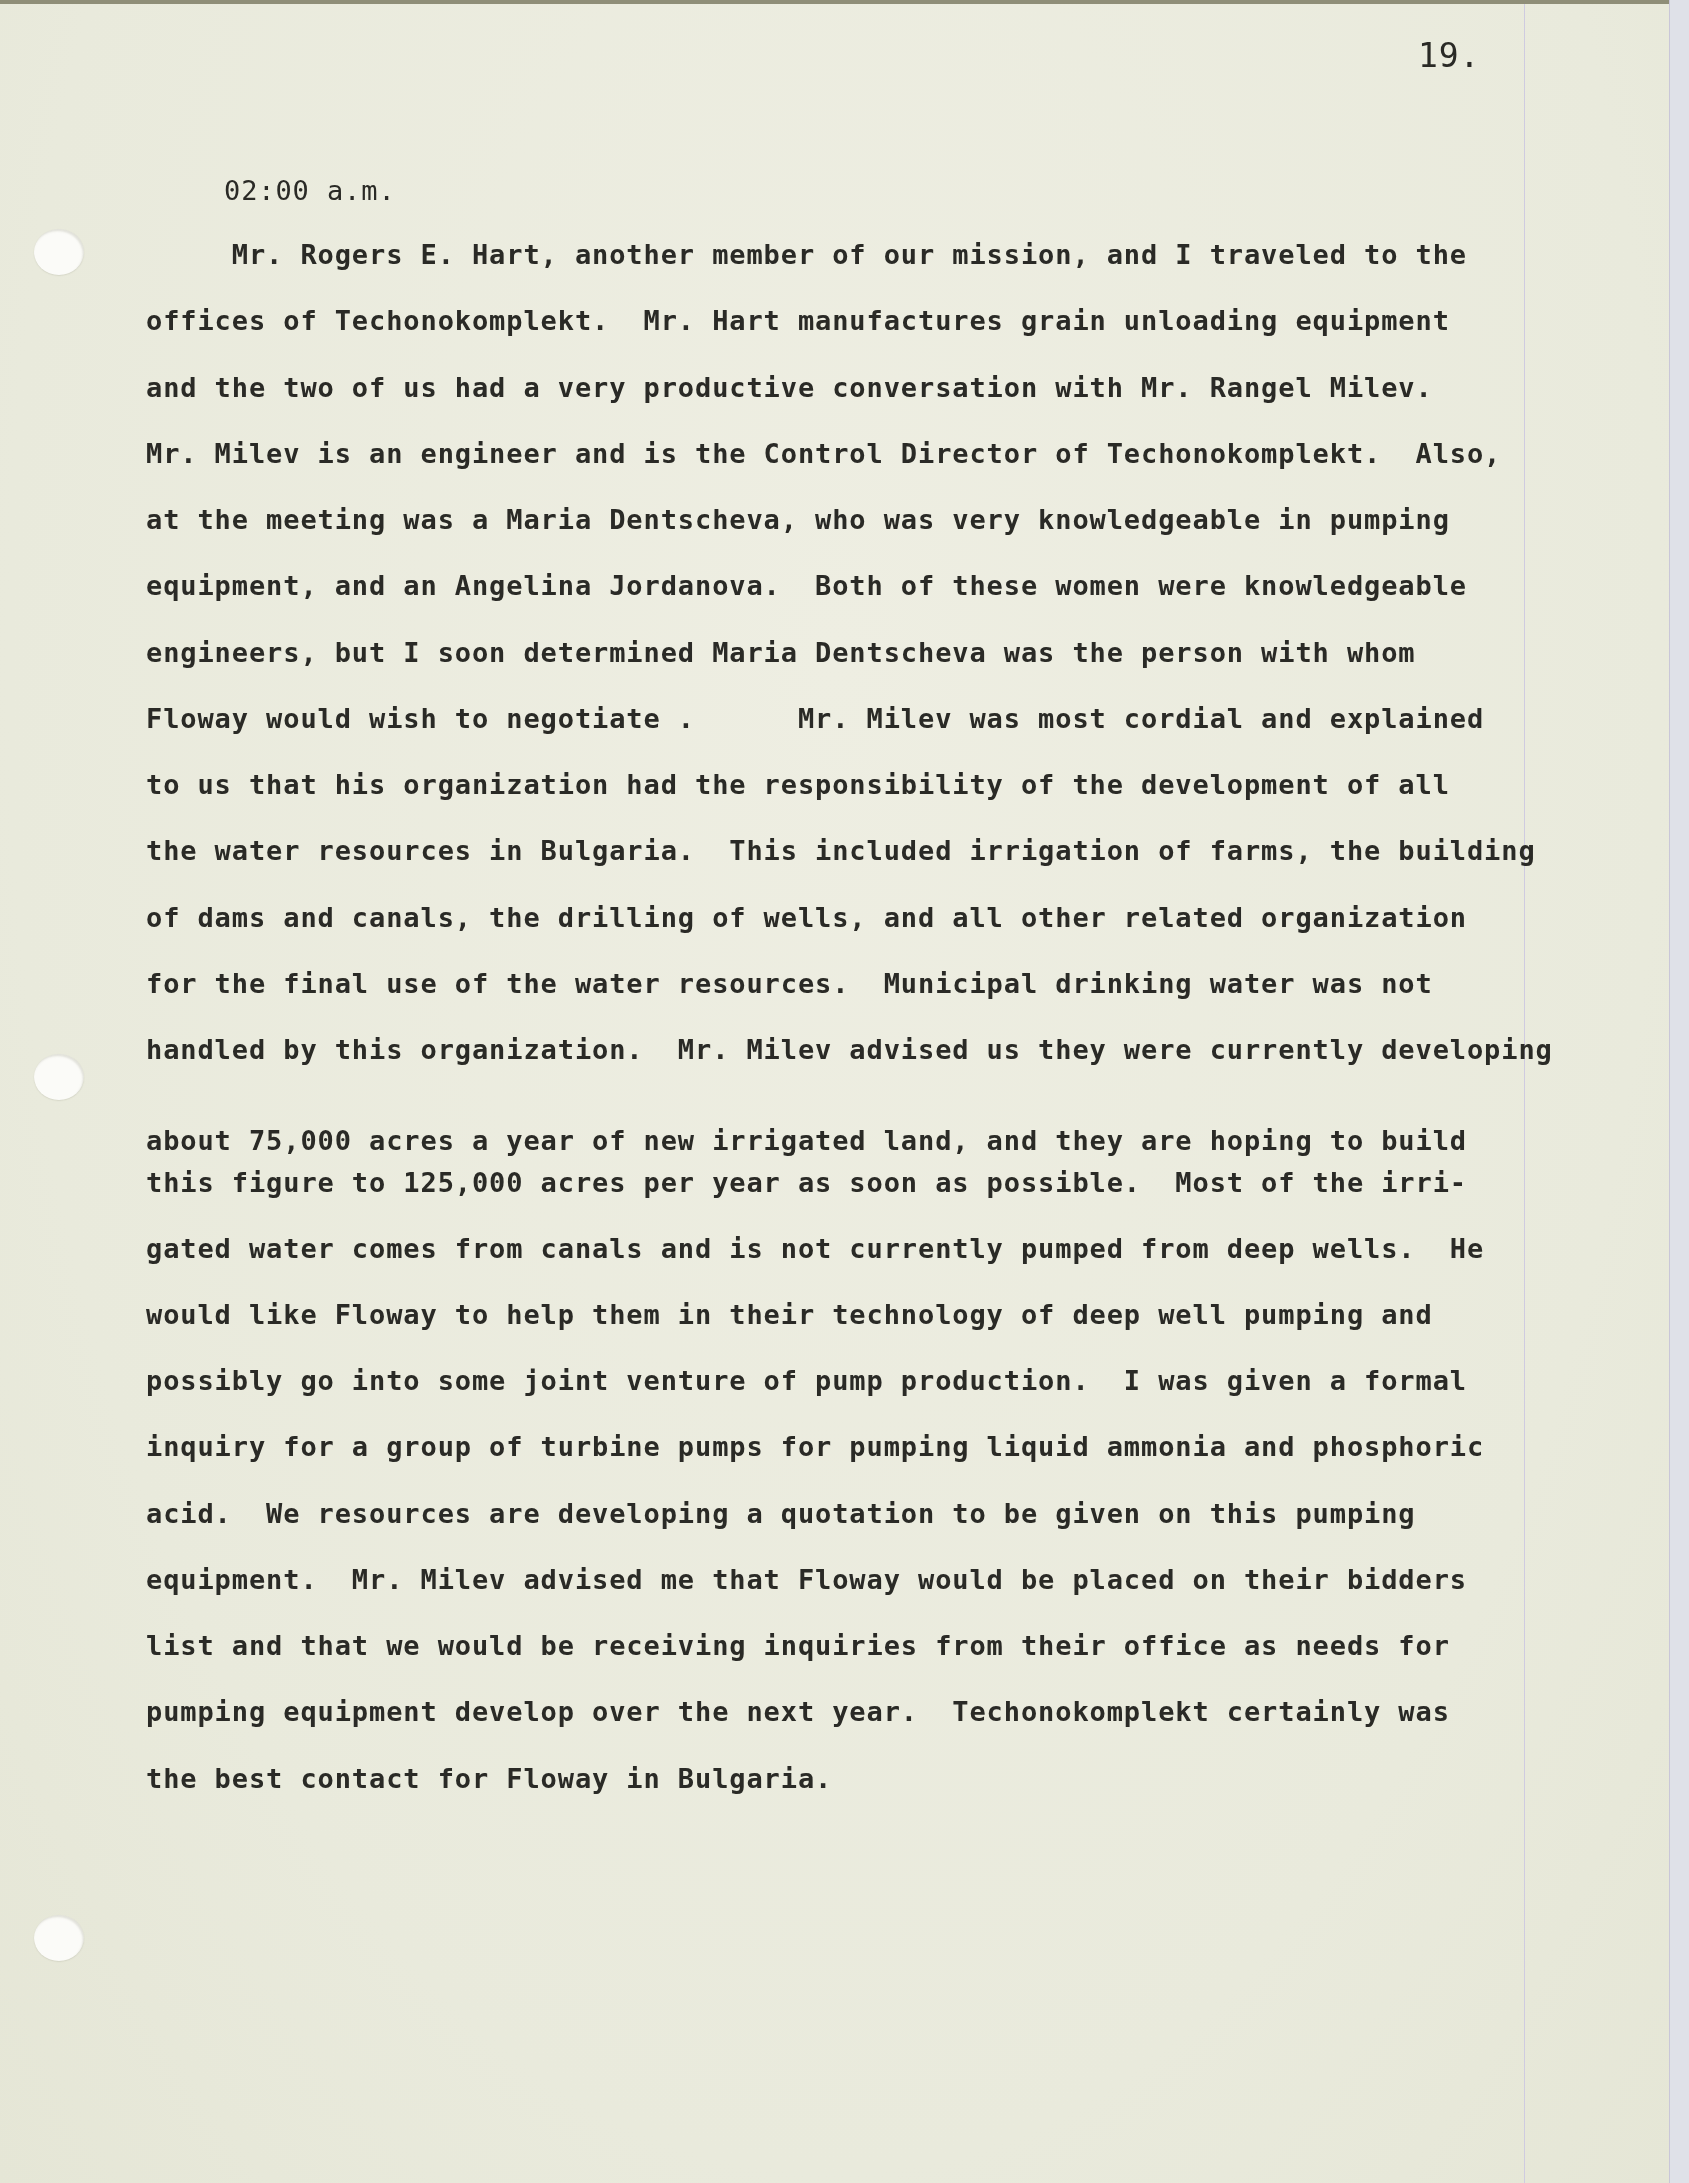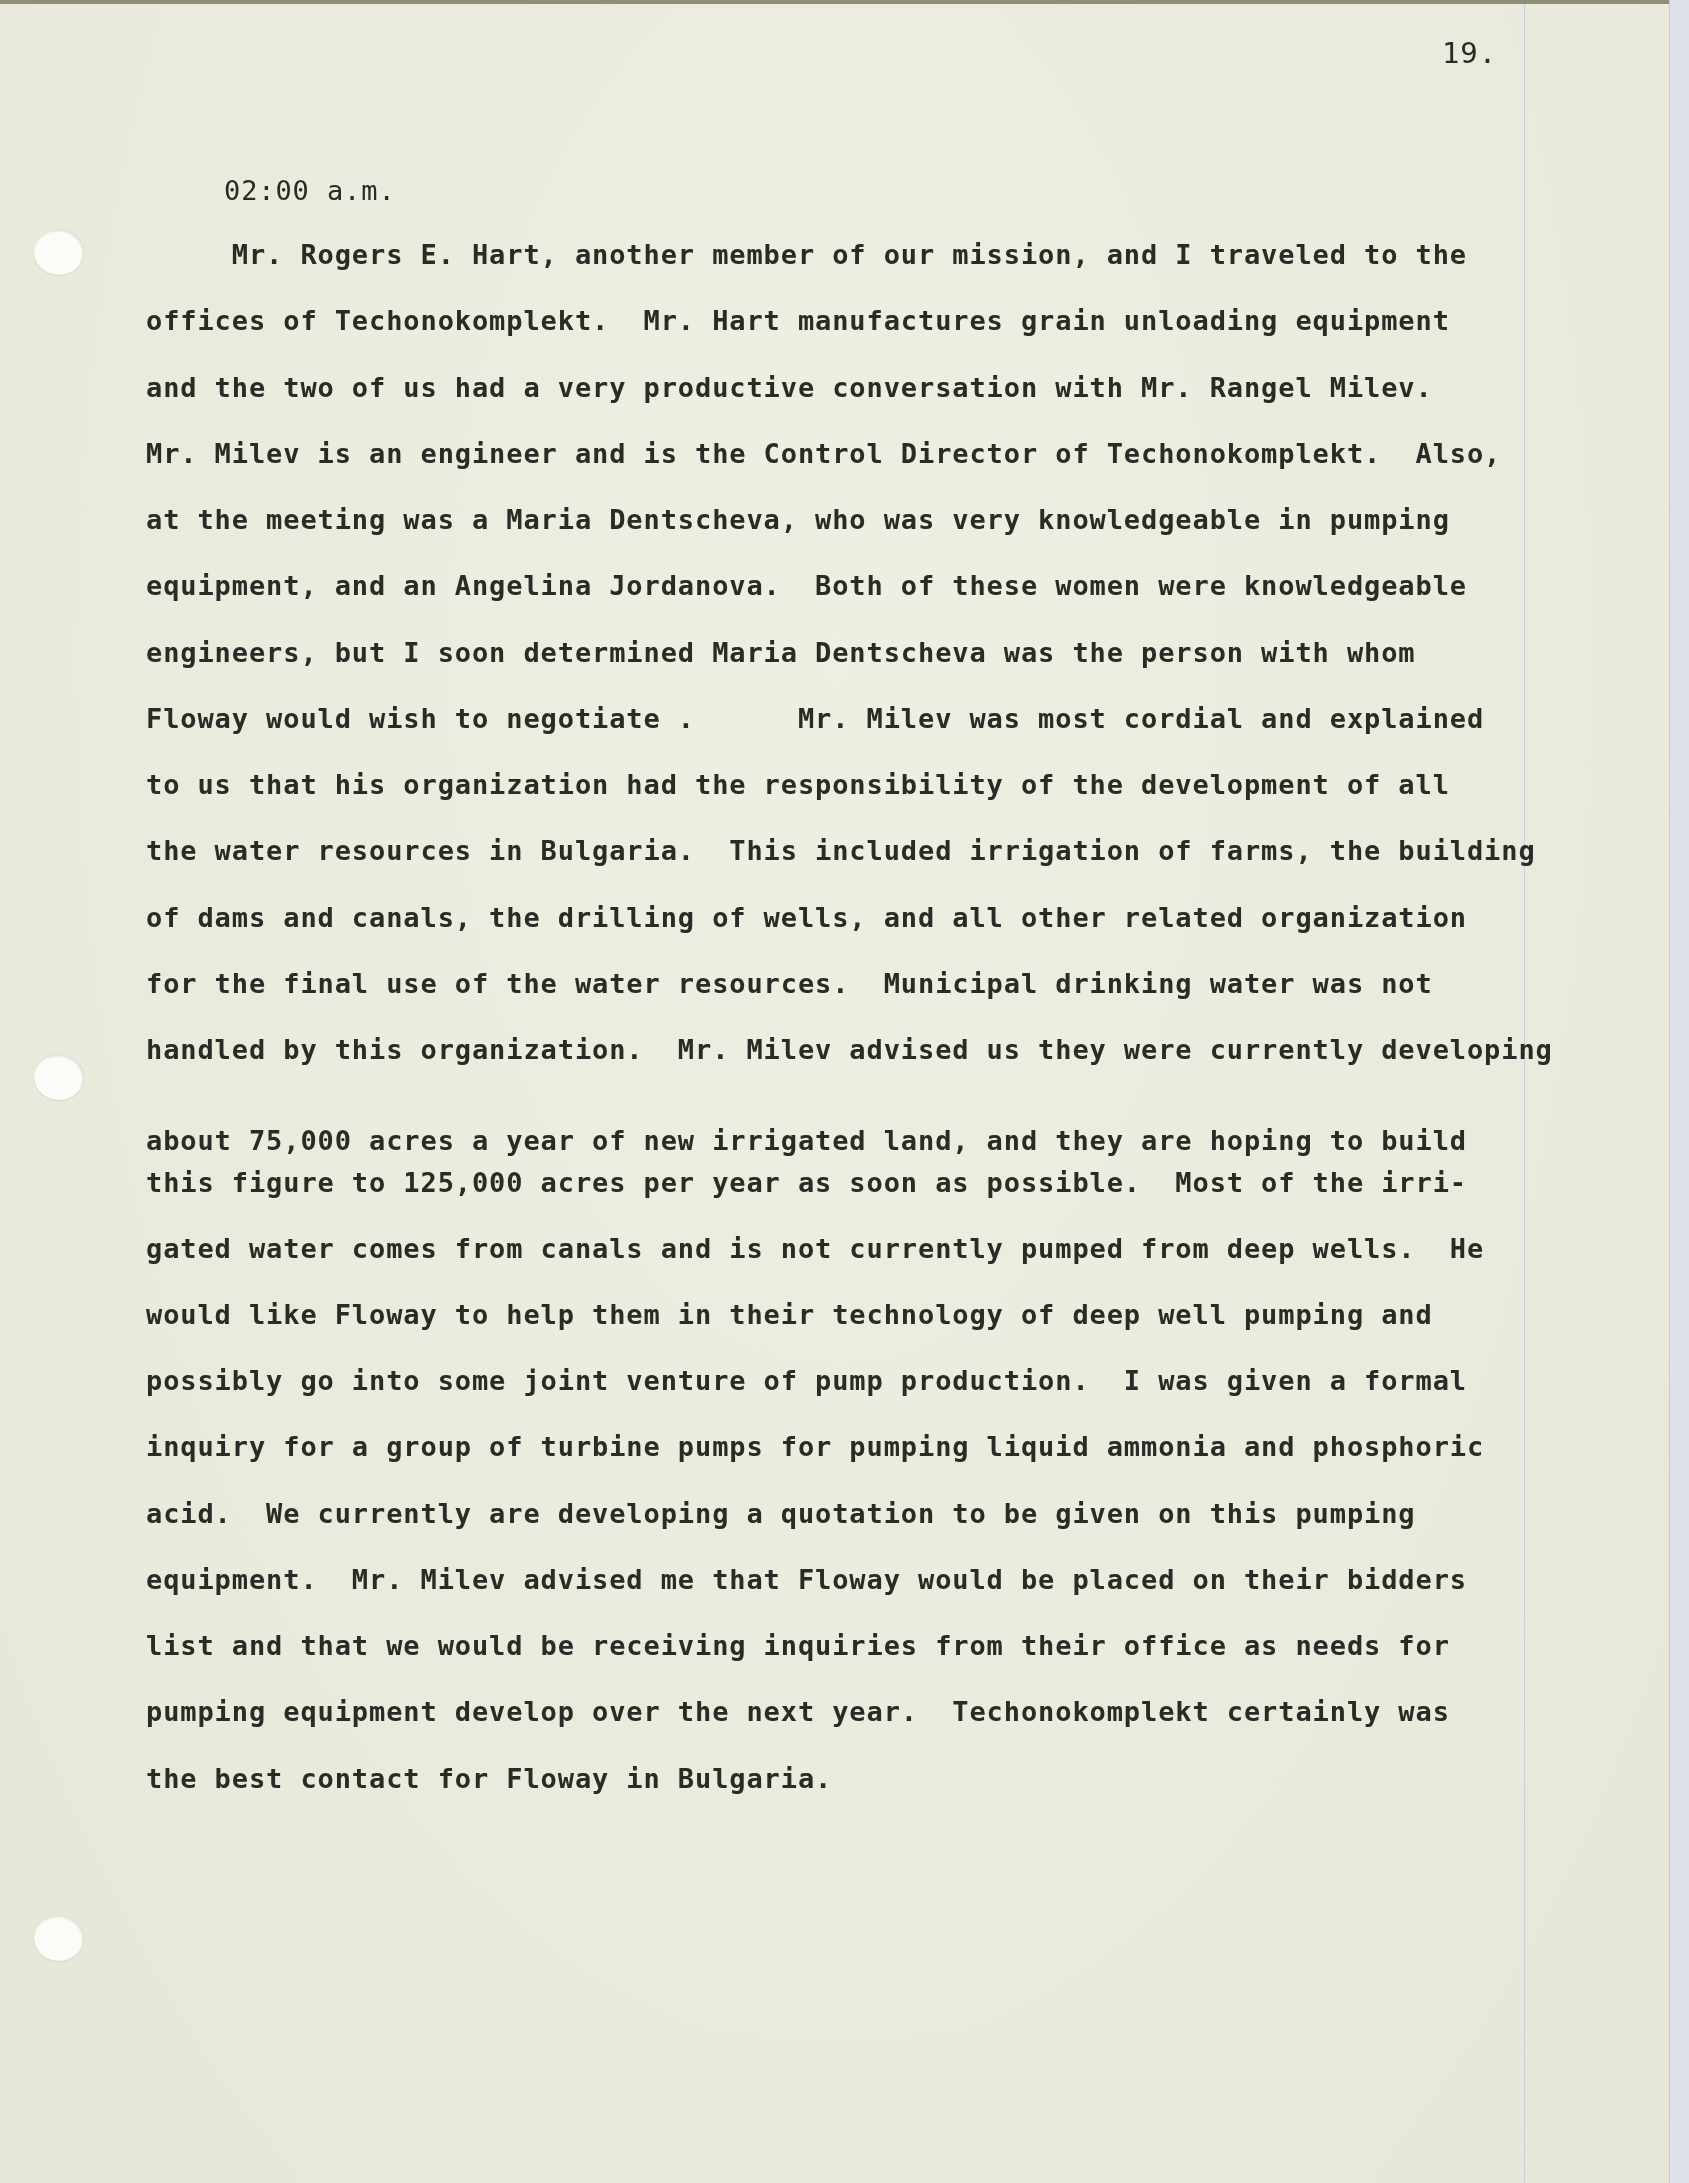--- a/index.html
+++ b/index.html
@@ -31,21 +31,21 @@
     .hole.h2 { left:34px; top:1050px; }
     .hole.h3 { left:34px; top:1911px; }
     .typed {
       font-family:"DejaVu Sans Mono","Liberation Mono",monospace;
       color:#2a2a26;
       font-size:27px;
       letter-spacing:0.9px;
       white-space:pre;
       position:absolute;
     }
-    .page-number { left:1418px; top:32px; font-size:29px;margin-left:24px; }
+    .page-number { left:1418px; top:32px; font-size:33px; }
     .time-heading { left:224px; top:171px; }
     .line { left:146px;font-weight:bold; }
   </style>
 </head>
 <body>
 
 <div class="page">
   <div class="margin-line"></div>
   <div class="hole h1"></div>
   <div class="hole h2"></div>
@@ -67,21 +67,21 @@
     <div class="typed line" style="top:831px">the water resources in Bulgaria.  This included irrigation of farms, the building</div>
     <div class="typed line" style="top:898px">of dams and canals, the drilling of wells, and all other related organization</div>
     <div class="typed line" style="top:964px">for the final use of the water resources.  Municipal drinking water was not</div>
     <div class="typed line" style="top:1030px">handled by this organization.  Mr. Milev advised us they were currently developing</div>
     <div class="typed line" style="top:1121px">about 75,000 acres a year of new irrigated land, and they are hoping to build</div>
     <div class="typed line" style="top:1163px">this figure to 125,000 acres per year as soon as possible.  Most of the irri-</div>
     <div class="typed line" style="top:1229px">gated water comes from canals and is not currently pumped from deep wells.  He</div>
     <div class="typed line" style="top:1295px">would like Floway to help them in their technology of deep well pumping and</div>
     <div class="typed line" style="top:1361px">possibly go into some joint venture of pump production.  I was given a formal</div>
     <div class="typed line" style="top:1427px">inquiry for a group of turbine pumps for pumping liquid ammonia and phosphoric</div>
-    <div class="typed line" style="top:1494px">acid.  We currently are developing a quotation to be given on this pumping</div>
+    <div class="typed line" style="top:1494px">acid.  We resources are developing a quotation to be given on this pumping</div>
     <div class="typed line" style="top:1560px">equipment.  Mr. Milev advised me that Floway would be placed on their bidders</div>
     <div class="typed line" style="top:1626px">list and that we would be receiving inquiries from their office as needs for</div>
     <div class="typed line" style="top:1692px">pumping equipment develop over the next year.  Techonokomplekt certainly was</div>
     <div class="typed line" style="top:1759px">the best contact for Floway in Bulgaria.</div>
   </div>
 </div>
 <div class="strip"></div>
 
 
 </body></html>

